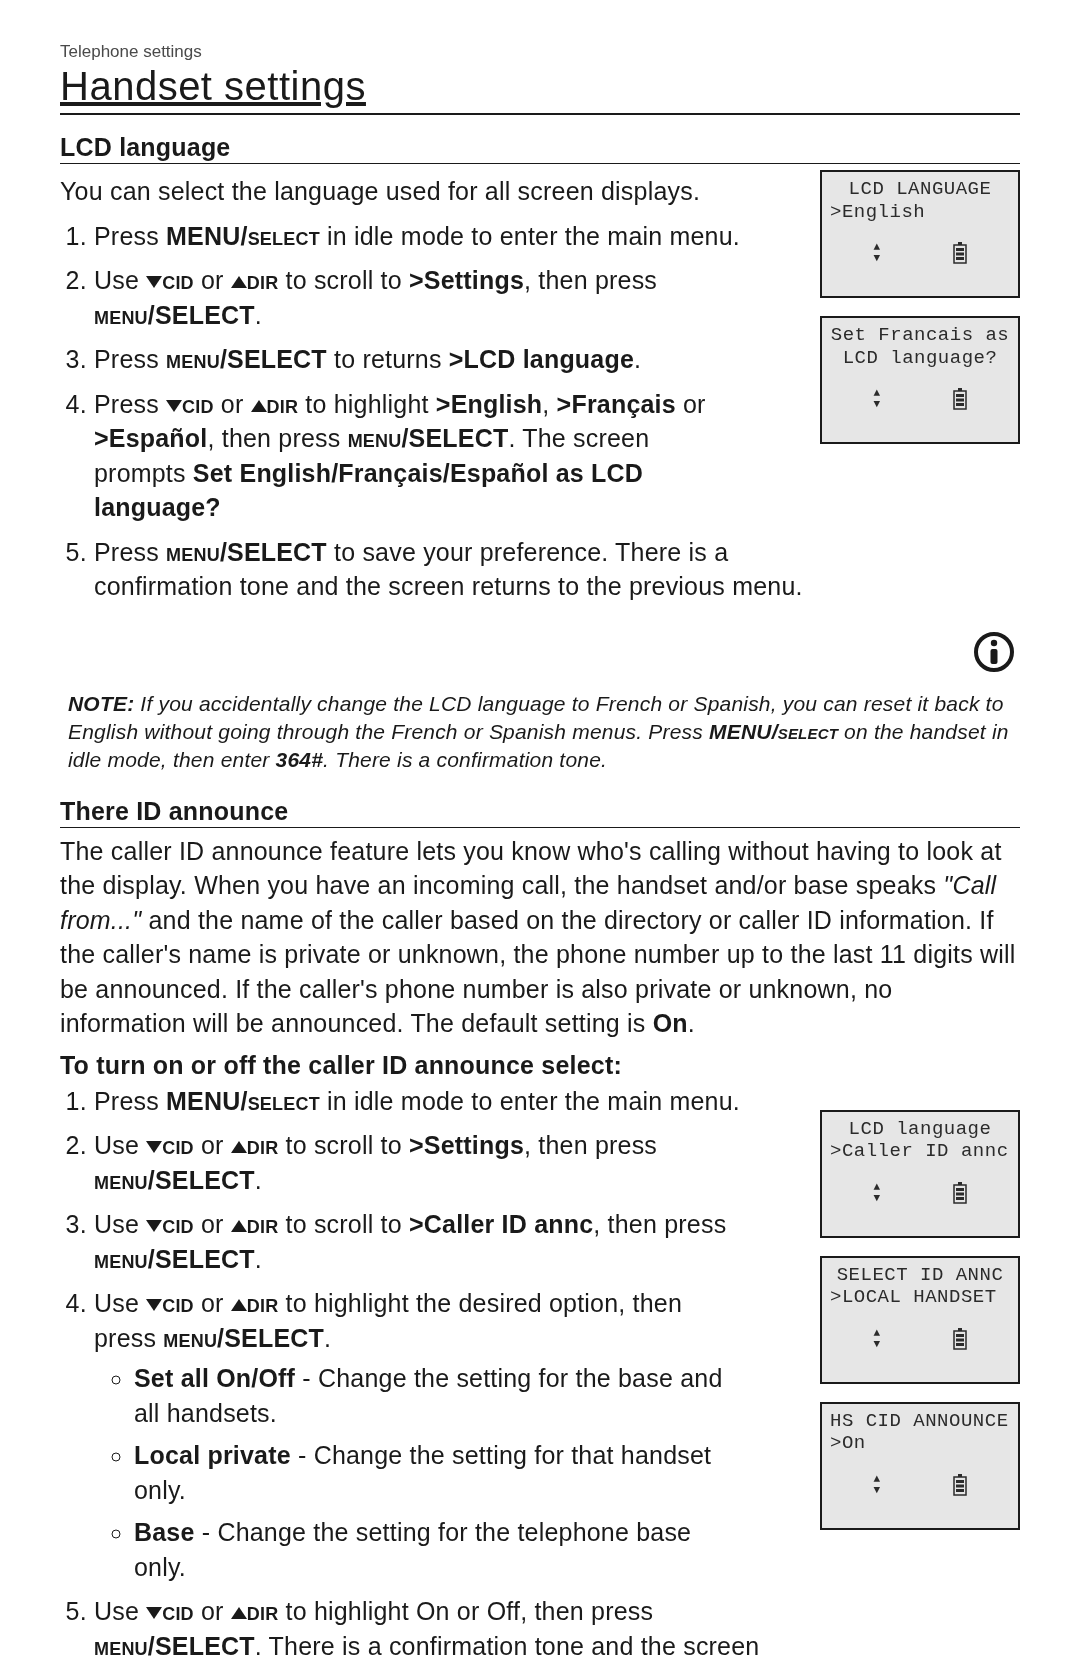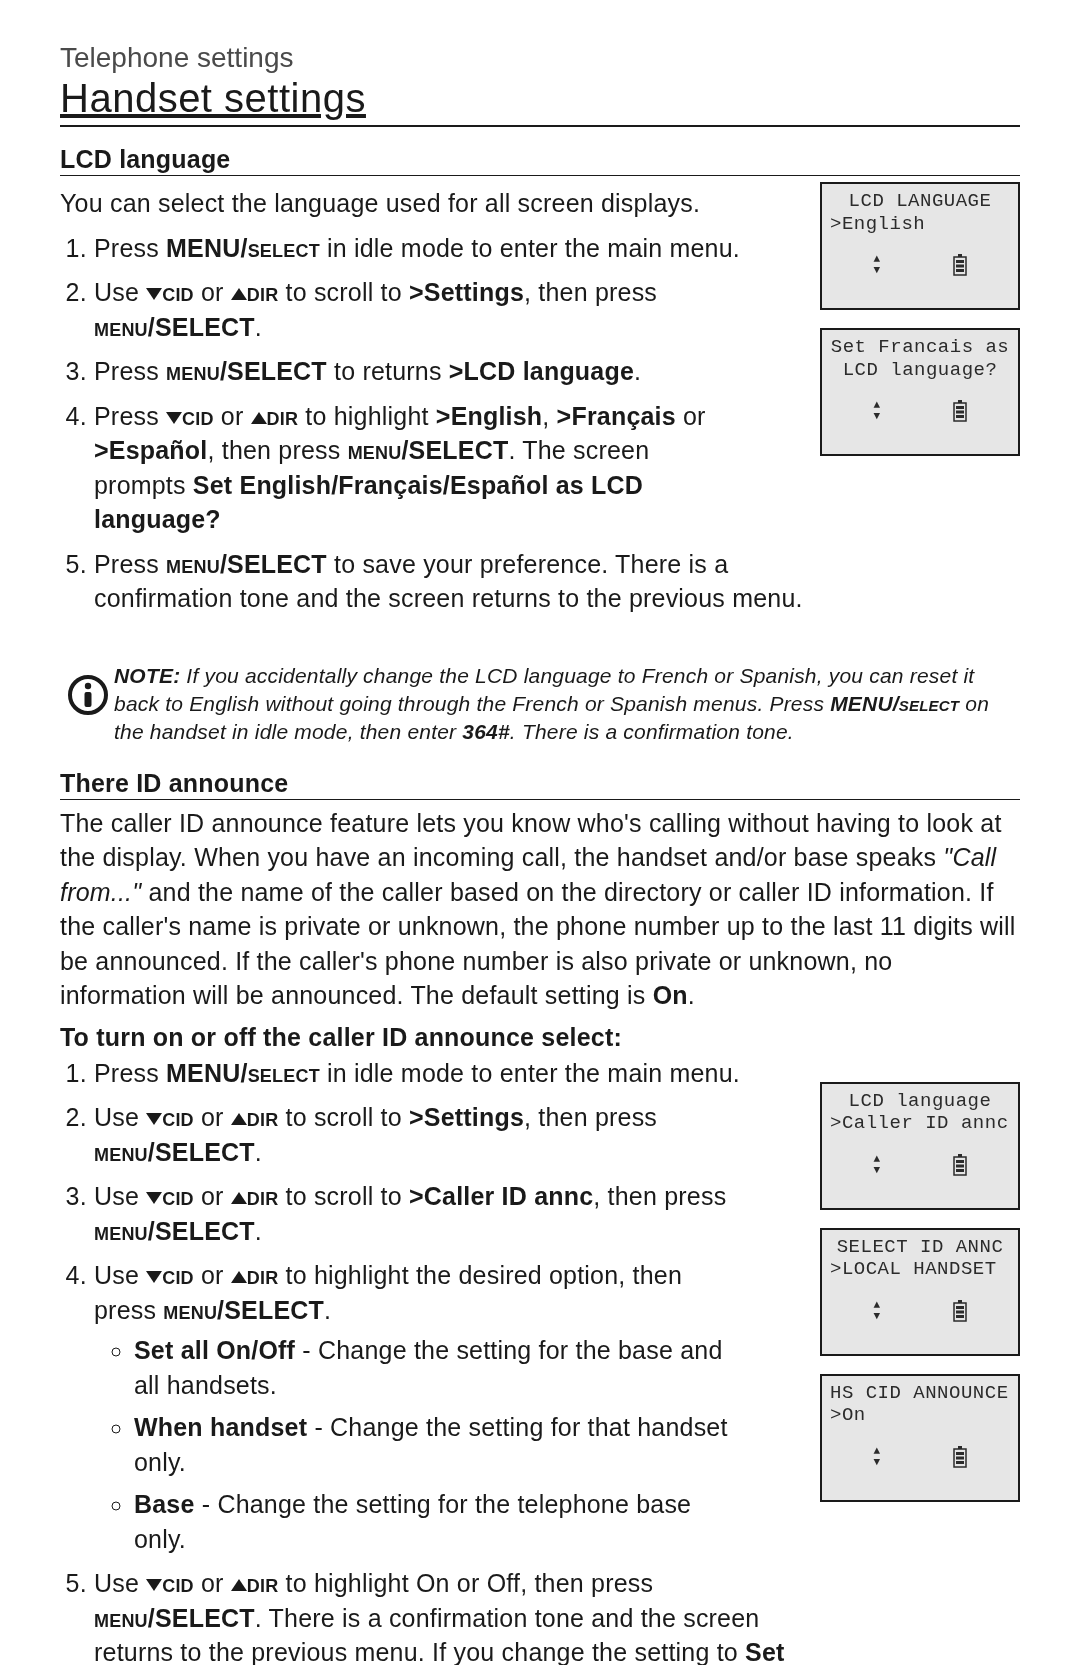--- a/index.html
+++ b/index.html
@@ -13,21 +13,21 @@
     color: #1a1a1a;
     font-size: 24px;
     letter-spacing: 0.2px;
   }
   .page {
     box-sizing: border-box;
     padding: 42px 60px 30px 60px;
     width: 1080px;
   }
   .breadcrumb {
-    font-size: 28px;
+    font-size: 17px;
     color: #4a4a4a;
     margin-bottom: 2px;
     letter-spacing: 0;
   }
   h1.title {
     font-weight: 300;
     font-size: 40px;
     margin: 0 0 18px 0;
     border-bottom: 2px solid #1a1a1a;
     padding-bottom: 4px;
@@ -68,24 +68,25 @@
   .i { font-style: italic; }
   .info-icon {
     display: inline-block;
     vertical-align: top;
     width: 40px;
     height: 40px;
     margin-right: 6px;
   }
   .note-block {
     display: flex;
-    align-items: center;
+    align-items: flex-end;
     margin: 18px 0 8px 0;
     padding-left: 8px;
     line-height: 1.35;
+    flex-direction: column;
   }
   .note-text {
     font-size: 21px;
     margin-top: 18px;
   }
   
   .with-screen {
     display: flex;
     align-items: flex-start;
     gap: 10px;
@@ -251,21 +252,21 @@
         <li class="constrained-1">
           <span>Use </span><span class="tri tri-down"></span><span class="b sc">cid</span><span> or </span><span class="tri tri-up"></span><span class="b sc">dir</span><span> to scroll to </span><span class="b">&gt;Settings</span><span>, then press </span><span class="b sc">menu</span><span class="b">/SELECT</span><span>.</span>
         </li>
         <li class="constrained-1">
           <span>Use </span><span class="tri tri-down"></span><span class="b sc">cid</span><span> or </span><span class="tri tri-up"></span><span class="b sc">dir</span><span> to scroll to </span><span class="b">&gt;Caller ID annc</span><span>, then press </span><span class="b sc">menu</span><span class="b">/SELECT</span><span>.</span>
         </li>
         <li class="constrained-1">
           <span>Use </span><span class="tri tri-down"></span><span class="b sc">cid</span><span> or </span><span class="tri tri-up"></span><span class="b sc">dir</span><span> to highlight the desired option, then press </span><span class="b sc">menu</span><span class="b">/SELECT</span><span>.</span>
           <ul class="bullets">
             <li><span class="b">Set all On/Off</span><span> - Change the setting for the base and all handsets.</span></li>
-            <li><span class="b">When handset</span><span> - Change the setting for that handset only.</span></li>
+            <li><span class="b">Local private</span><span> - Change the setting for that handset only.</span></li>
             <li><span class="b">Base</span><span> - Change the setting for the telephone base only.</span></li>
           </ul>
         </li>
         <li>
           <span>Use </span><span class="tri tri-down"></span><span class="b sc">cid</span><span> or </span><span class="tri tri-up"></span><span class="b sc">dir</span><span> to highlight On or Off, then press </span><span class="b sc">menu</span><span class="b">/SELECT</span><span>. There is a confirmation tone and the screen returns to the previous menu. If you change the setting to </span><span class="b">Set all On/Off</span>
         </li>
       </ol>
     </div>
     <div class="screens-col" style="padding-top:30px;">
       <div class="lcd">

